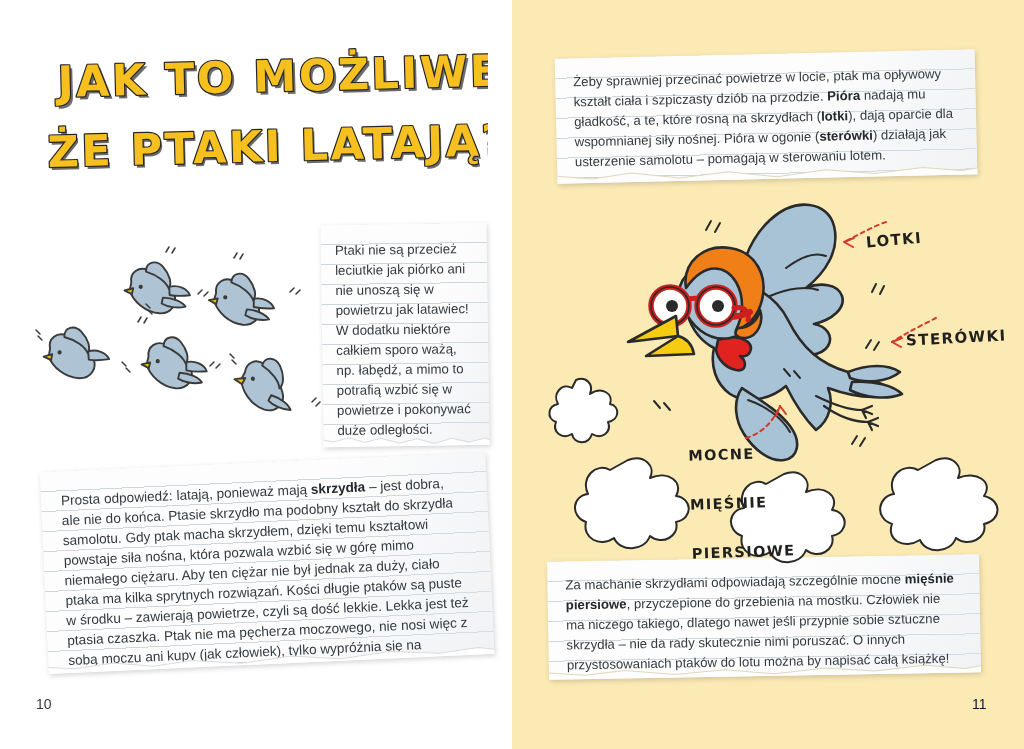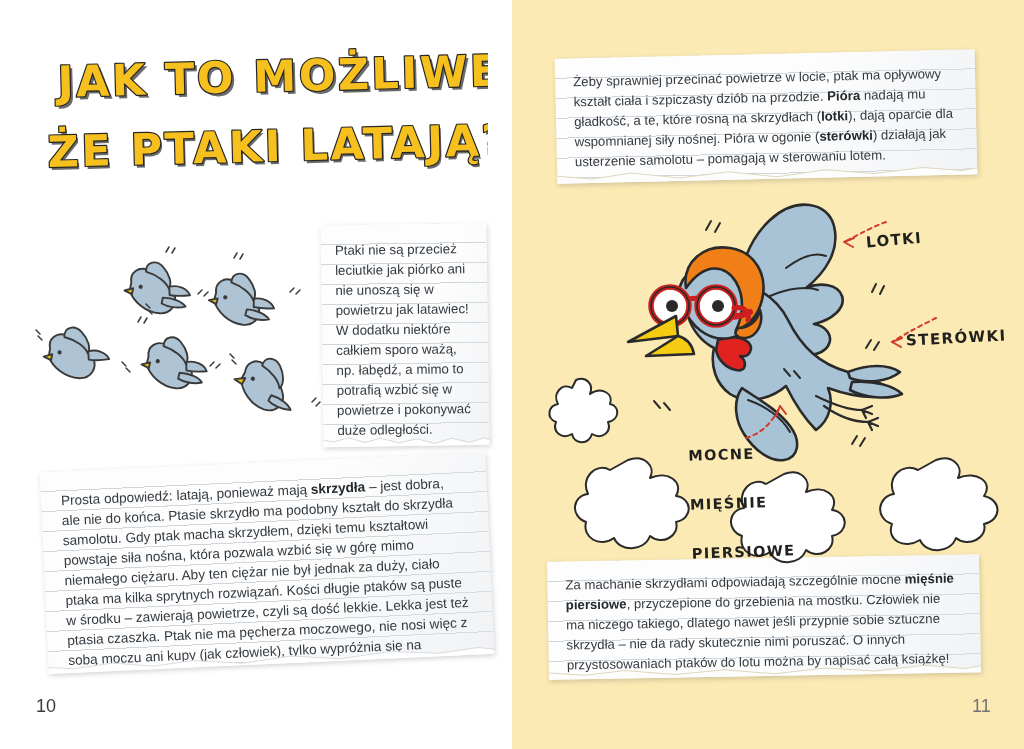--- a/index.html
+++ b/index.html
@@ -182,25 +182,25 @@
 
   .arrow-svg { position: absolute; overflow: visible; }
   #arrow-lotki   { left: 830px; top: 216px; width: 60px; height: 40px; }
   #arrow-sterowki{ left: 880px; top: 312px; width: 60px; height: 44px; }
   #arrow-muscles { left: 742px; top: 396px; width: 62px; height: 50px; }
 
   
   .page-number {
     position: absolute;
     font-family: "Liberation Sans", sans-serif;
-    font-size: 18px;
+    font-size: 14px;
     color: #3b3b3b;
   }
   #pagenum-left  { left: 36px; top: 696px; }
-  #pagenum-right { left: 972px; top: 696px; color: #737373; }
+  #pagenum-right { left: 972px; top: 696px; color: #0f172a; }
 </style>
 </head>
 <body>
 
 <div id="spread">
 
   <div class="page" id="page-left">
 
     <div id="title-block">
       <svg class="title-svg" viewBox="0 0 440 150">

